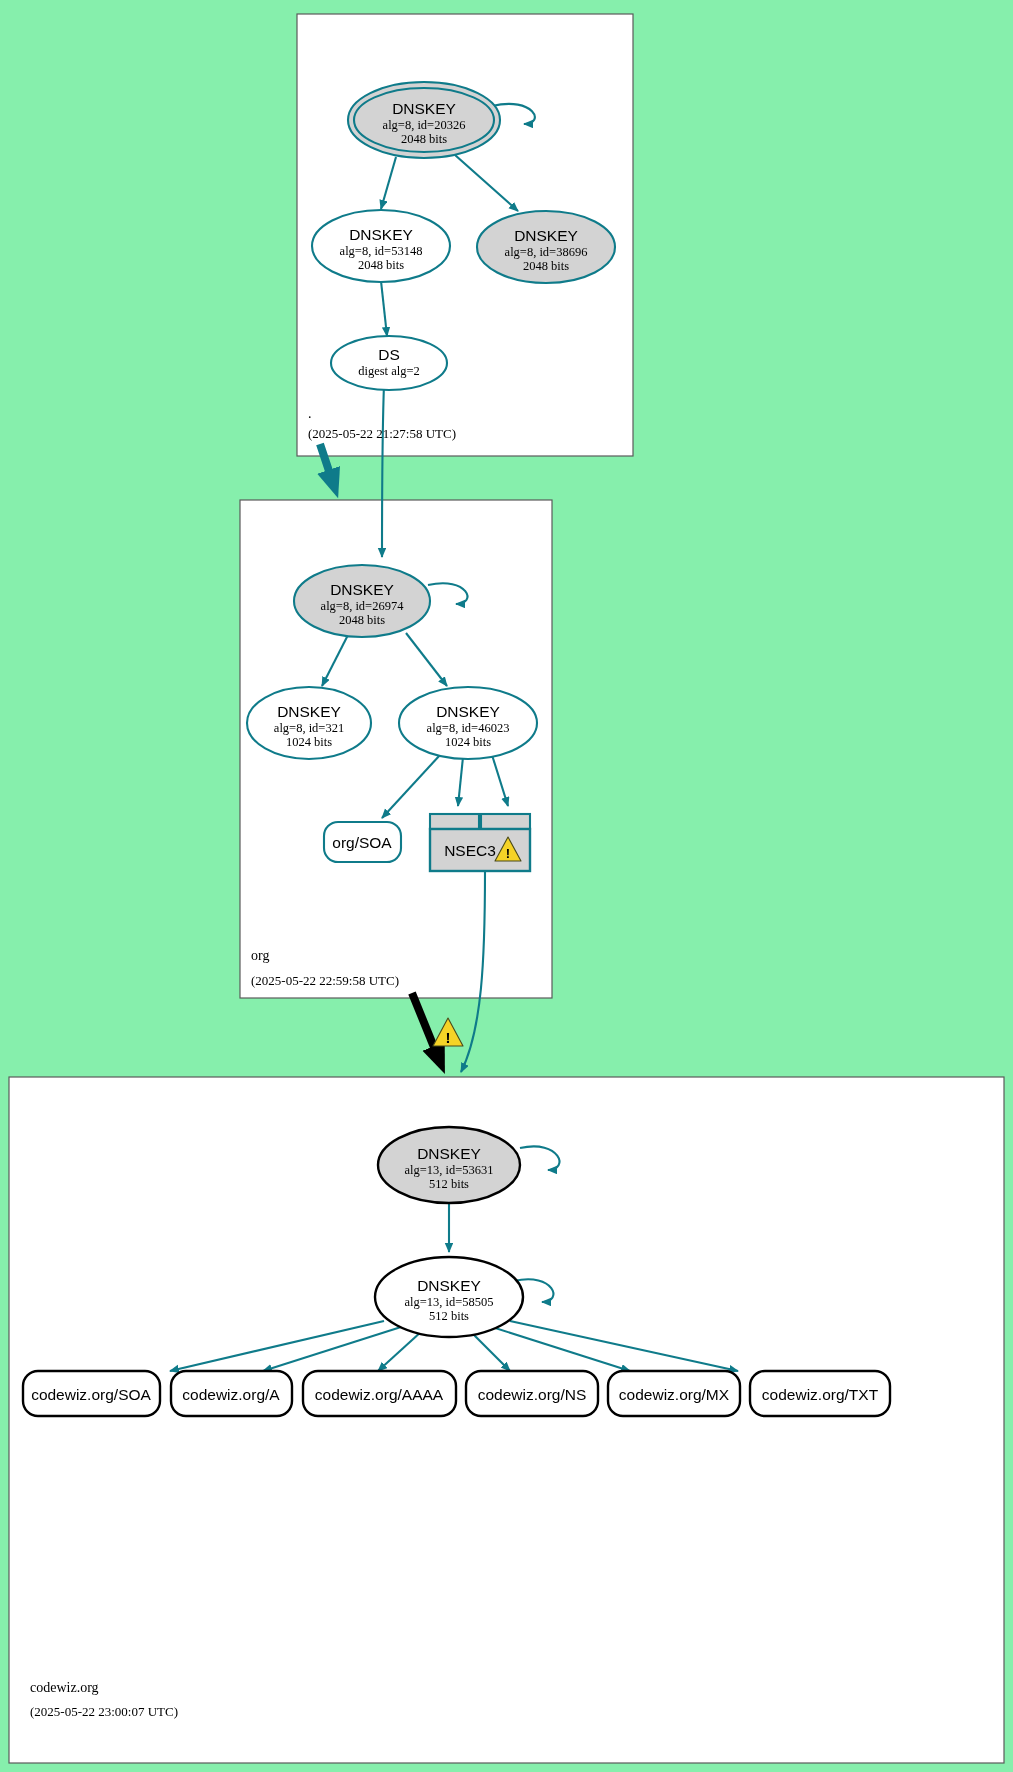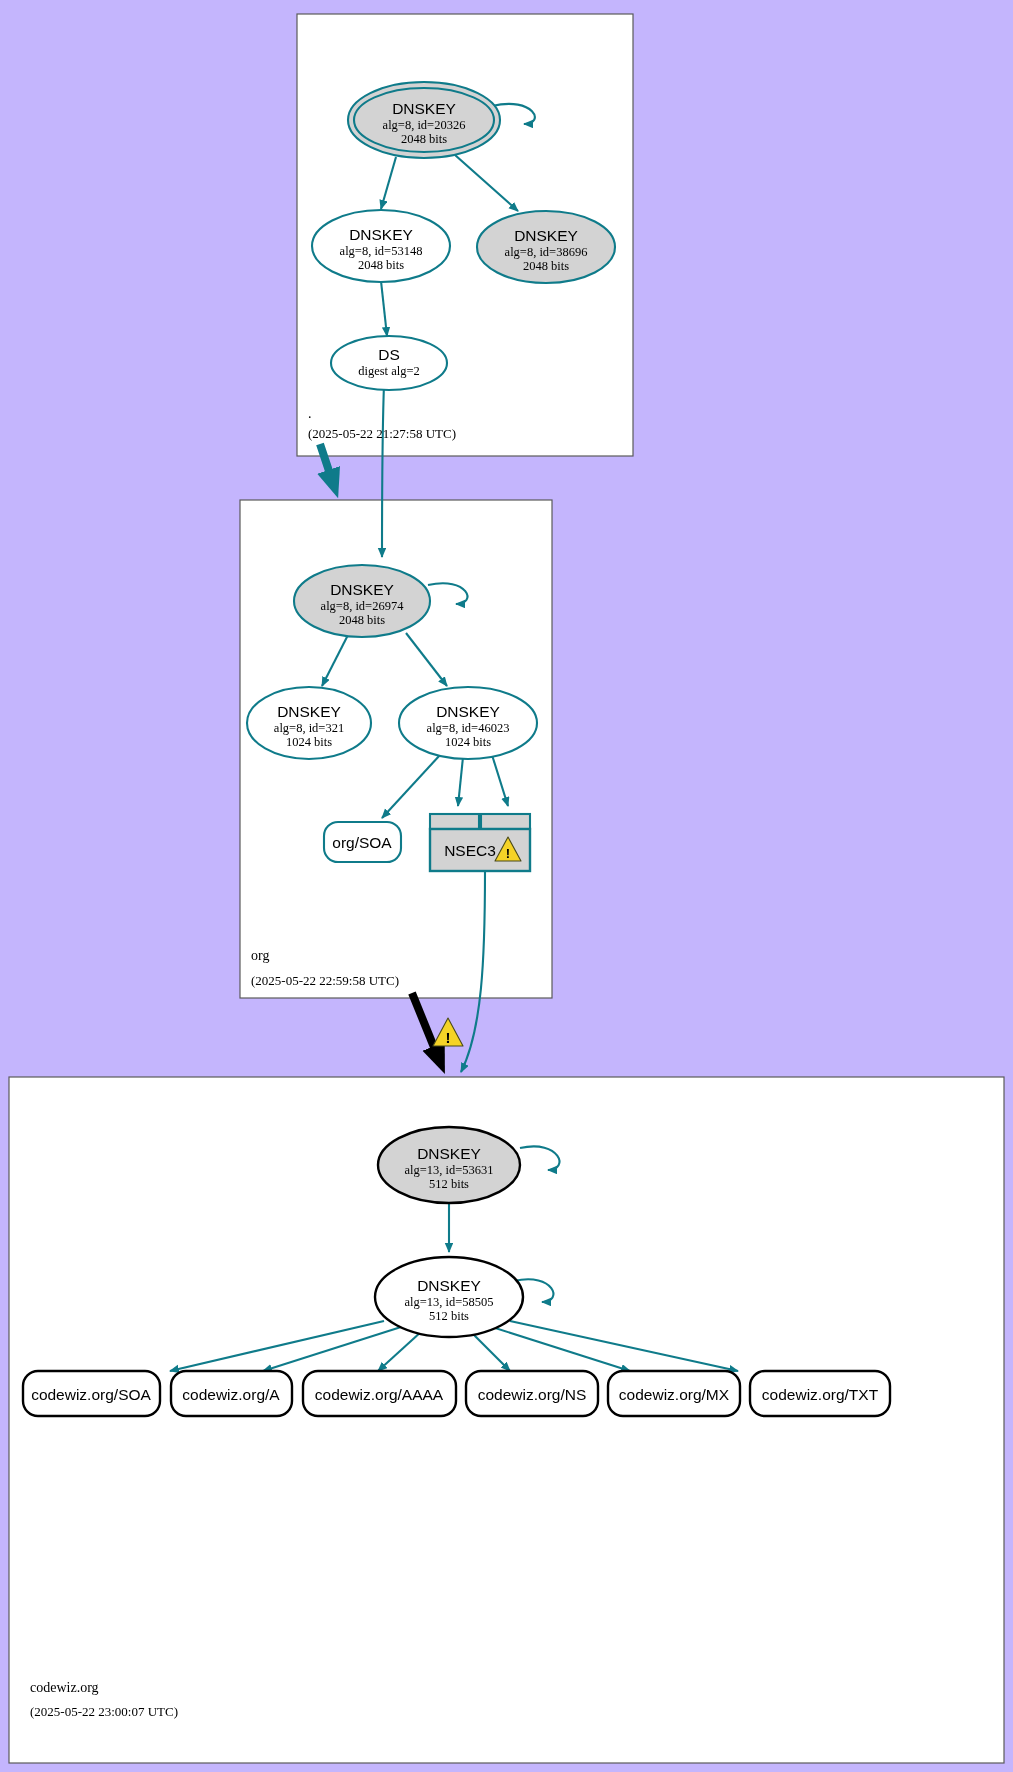--- a/index.html
+++ b/index.html
@@ -4,21 +4,21 @@
 <style>
   html, body {
     margin: 0;
     padding: 0;
     background: #ffffff;
   }
   #page {
     position: relative;
     width: 1013px;
     height: 1772px;
-    background: #c4b5fd;
+    background: #86efac;
     font-family: "Liberation Sans", sans-serif;
     overflow: hidden;
   }
   svg.layer {
     position: absolute;
     left: 0;
     top: 0;
     width: 1013px;
     height: 1772px;
   }

